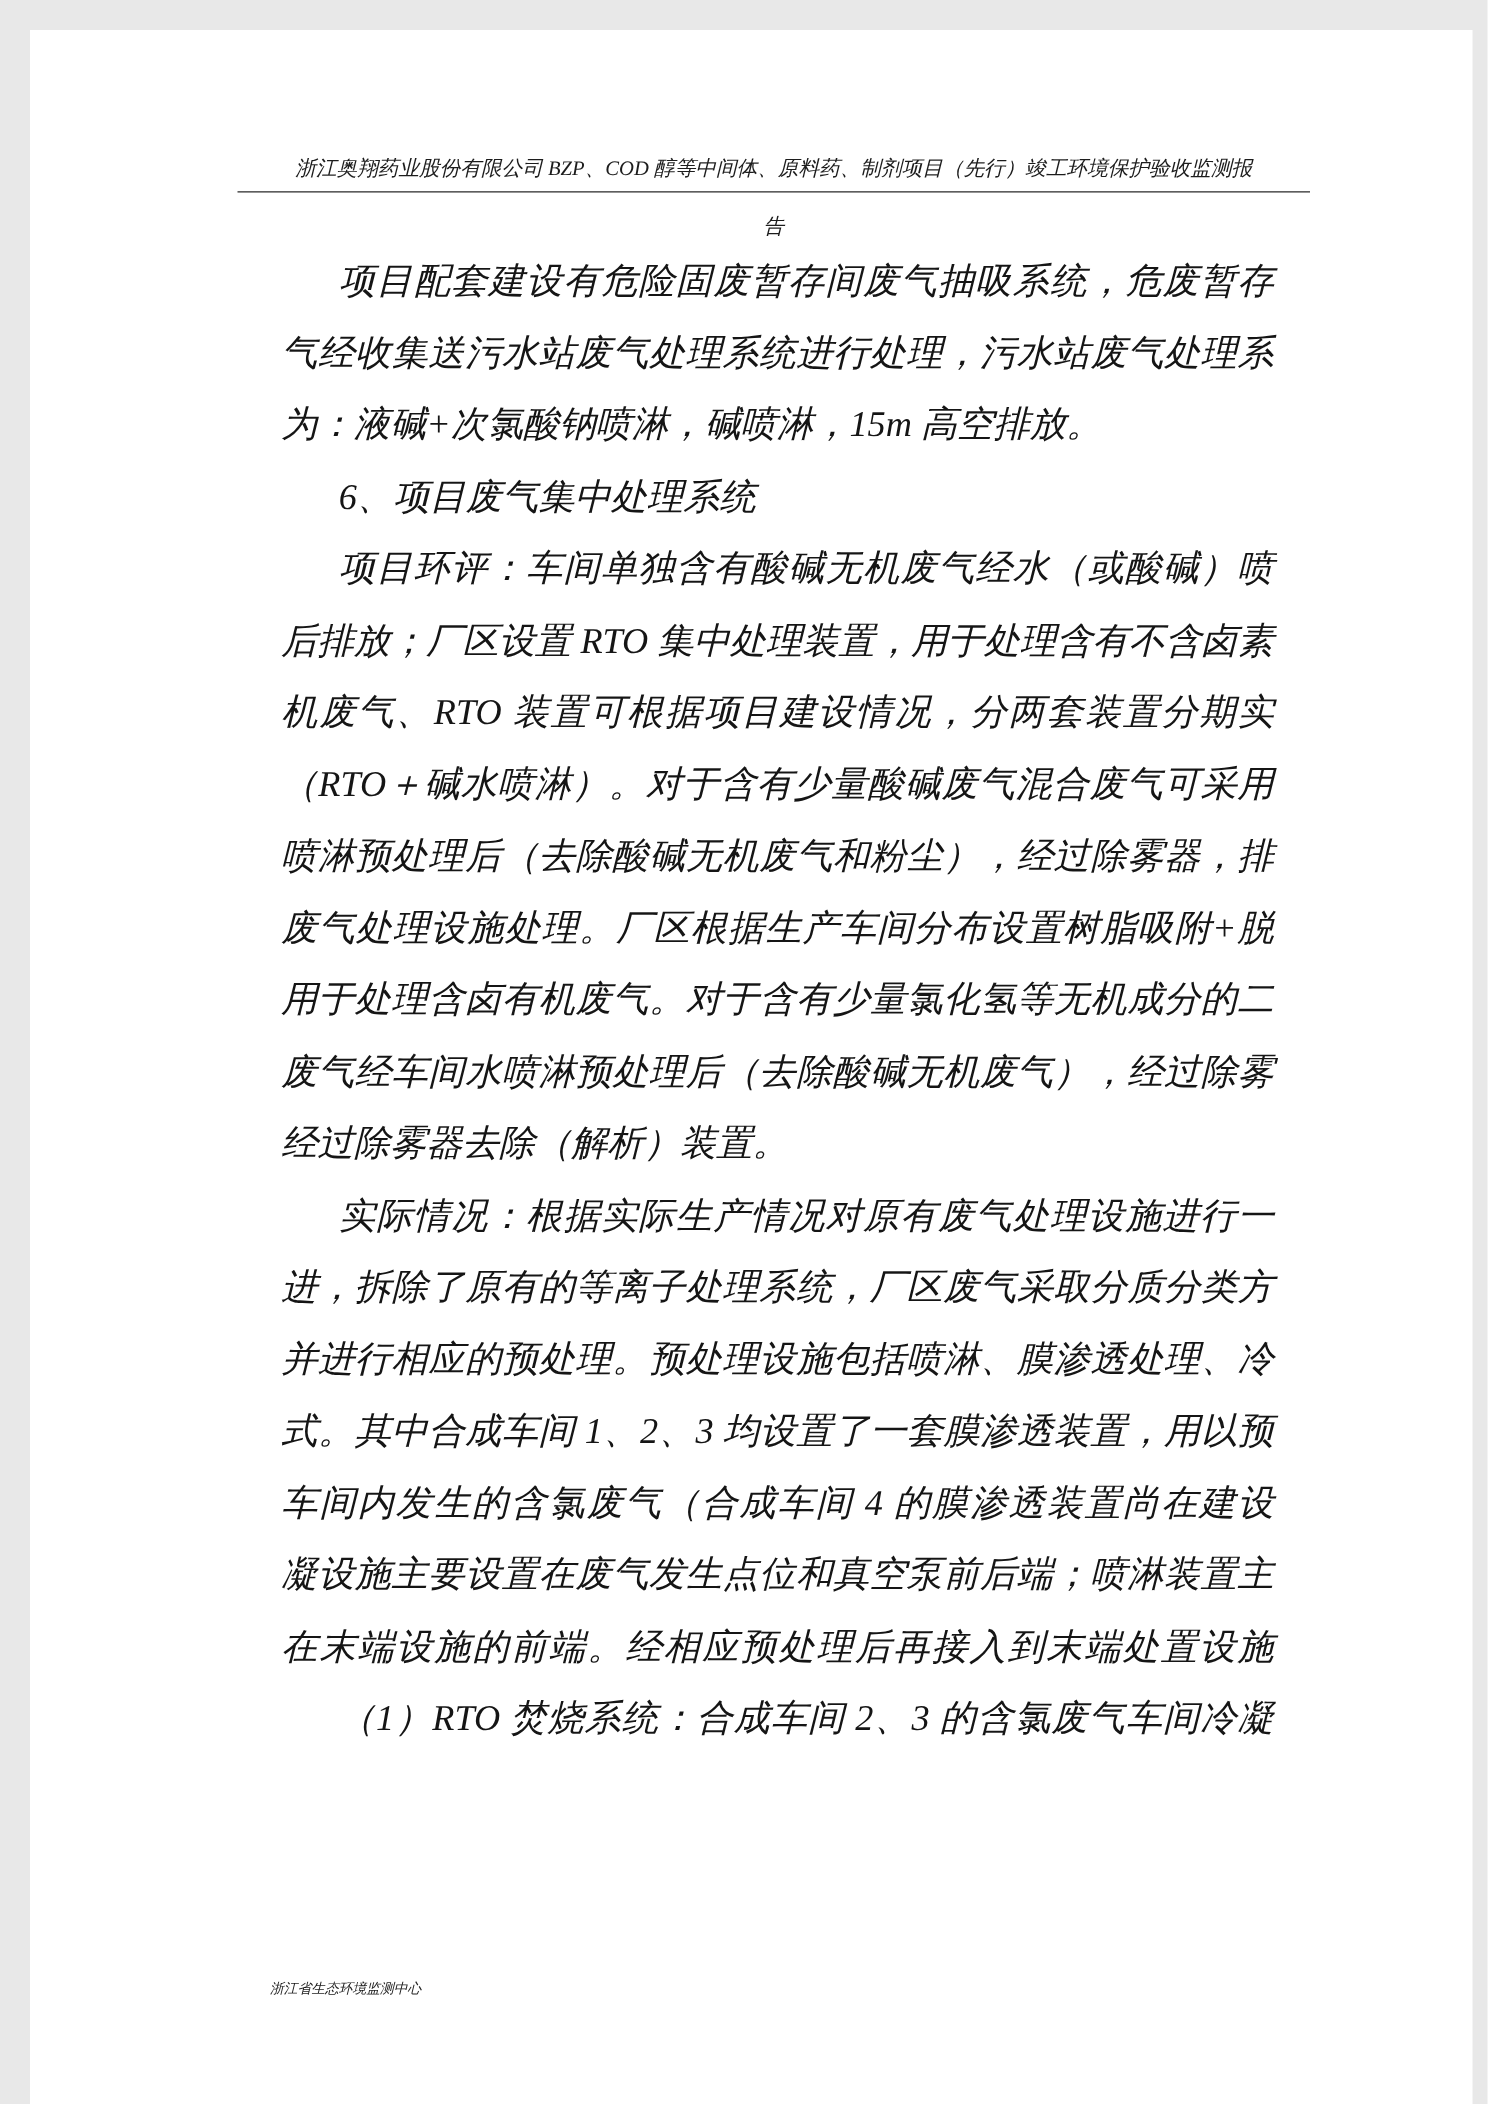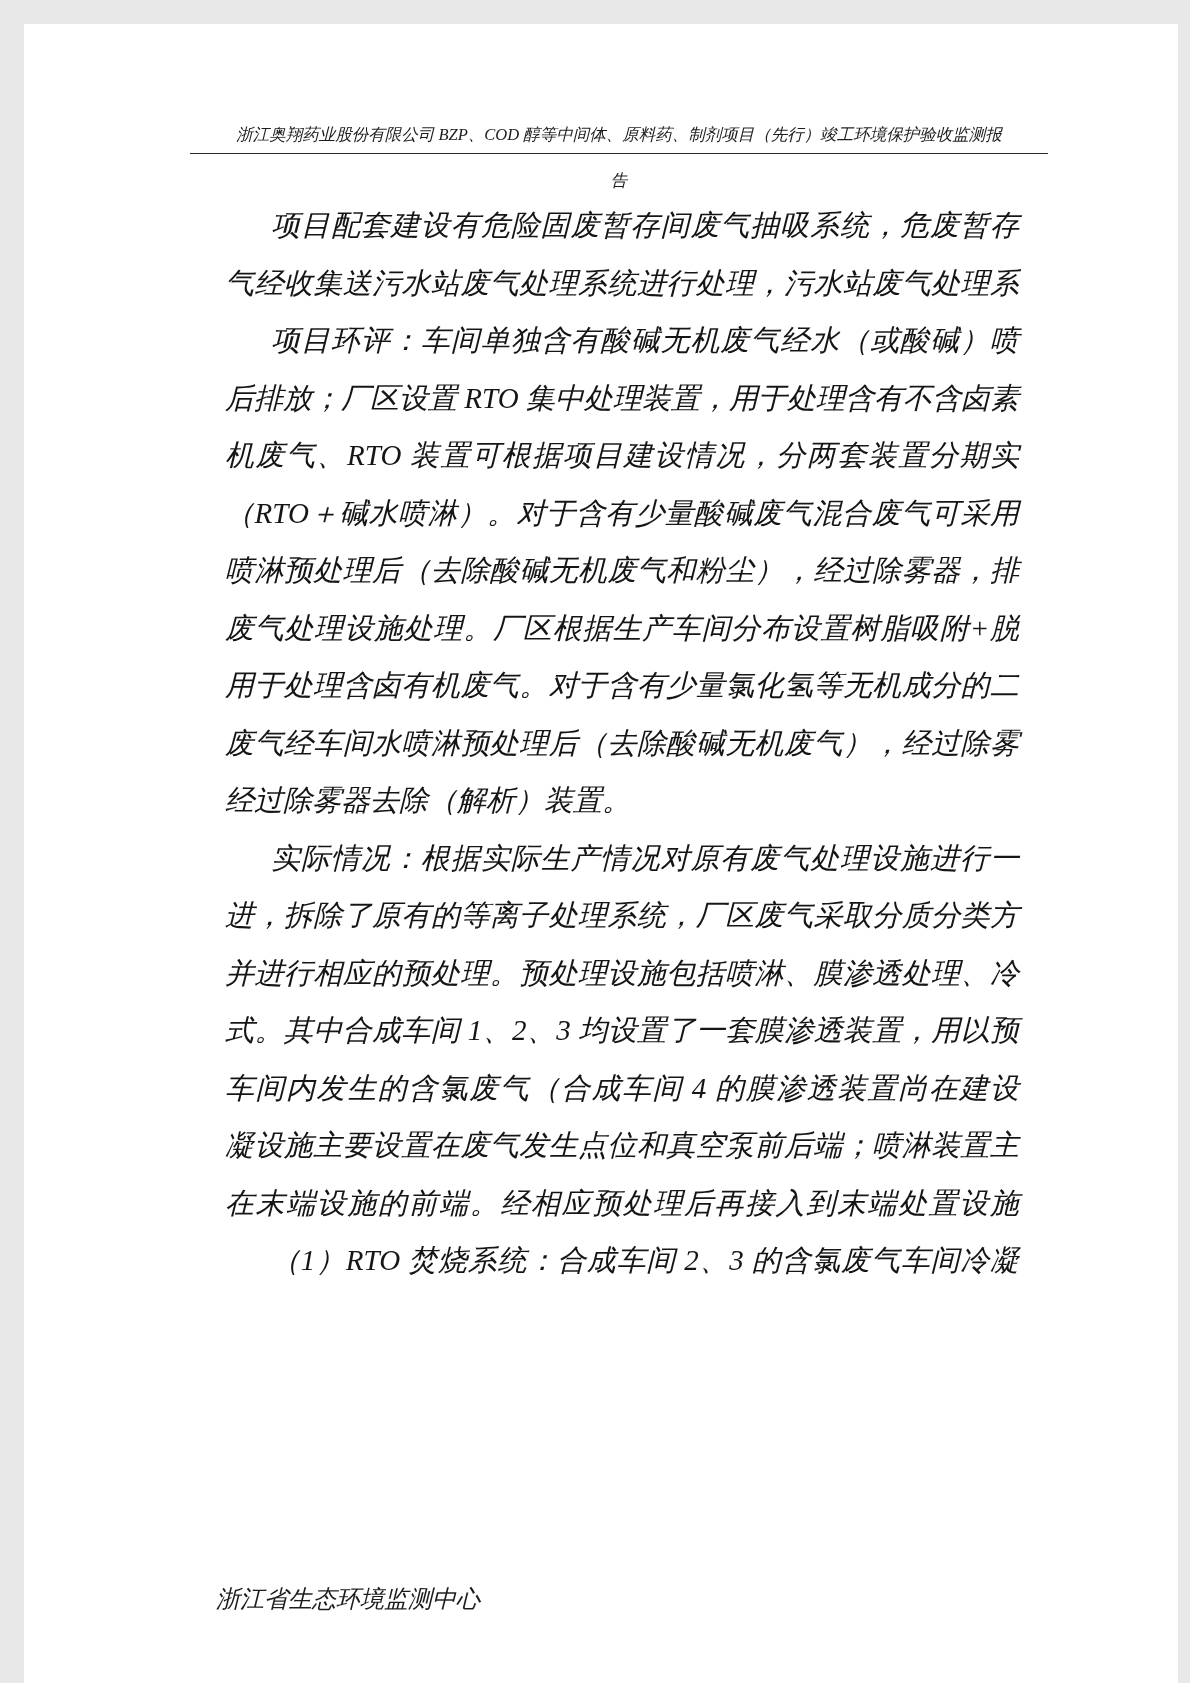--- a/index.html
+++ b/index.html
@@ -46,21 +46,21 @@
     text-align-last: left;
     white-space: normal;
     overflow: hidden;
   }
   .line.fill { text-align-last: justify; }
   .line.indent { padding-left: 58px; }
   .footer-org {
     position: absolute;
     left: 180px;
     top: 1547px;
-    font-size: 24px;
+    font-size: 11px;
     color: #1c1c1c;
   }
   .footer-page {
     position: absolute;
     left: 177px;
     top: 1547px;
     width: 842px;
     text-align: center;
     font-size: 17.5px;
     color: #1c1c1c;
@@ -74,20 +74,22 @@
   <div class="header">
     <div>浙江奥翔药业股份有限公司 BZP、COD 醇等中间体、原料药、制剂项目（先行）竣工环境保护验收监测报</div>
     <div>告</div>
   </div>
 
   <div class="header-divider"></div>
 
   <div class="body-text">
       <div class="line indent fill">项目配套建设有危险固废暂存间废气抽吸系统，危废暂存间内废</div>
       <div class="line fill">气经收集送污水站废气处理系统进行处理，污水站废气处理系统工艺</div>
+      <div class="line">为：液碱+次氯酸钠喷淋，碱喷淋，15m 高空排放。</div>
+      <div class="line indent">6、项目废气集中处理系统</div>
       <div class="line indent fill">项目环评：车间单独含有酸碱无机废气经水（或酸碱）喷淋处理</div>
       <div class="line fill">后排放；厂区设置 RTO 集中处理装置，用于处理含有不含卤素的有</div>
       <div class="line fill">机废气、RTO 装置可根据项目建设情况，分两套装置分期实施。此</div>
       <div class="line fill">（RTO＋碱水喷淋）。对于含有少量酸碱废气混合废气可采用车间水</div>
       <div class="line fill">喷淋预处理后（去除酸碱无机废气和粉尘），经过除雾器，排入集中</div>
       <div class="line fill">废气处理设施处理。厂区根据生产车间分布设置树脂吸附+脱附装置</div>
       <div class="line fill">用于处理含卤有机废气。对于含有少量氯化氢等无机成分的二氯甲烷</div>
       <div class="line fill">废气经车间水喷淋预处理后（去除酸碱无机废气），经过除雾器去除</div>
       <div class="line">经过除雾器去除（解析）装置。</div>
       <div class="line indent fill">实际情况：根据实际生产情况对原有废气处理设施进行一定的改</div>

